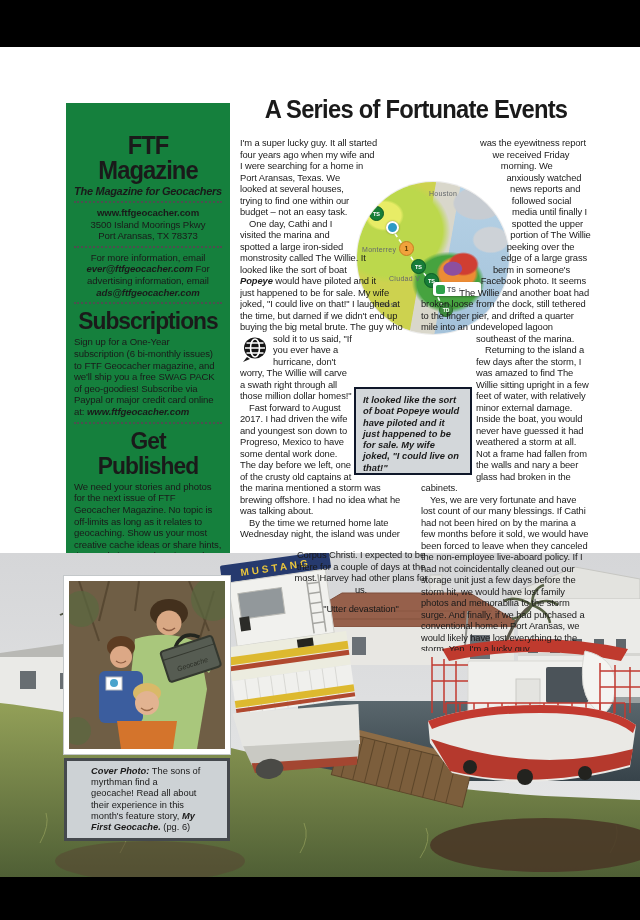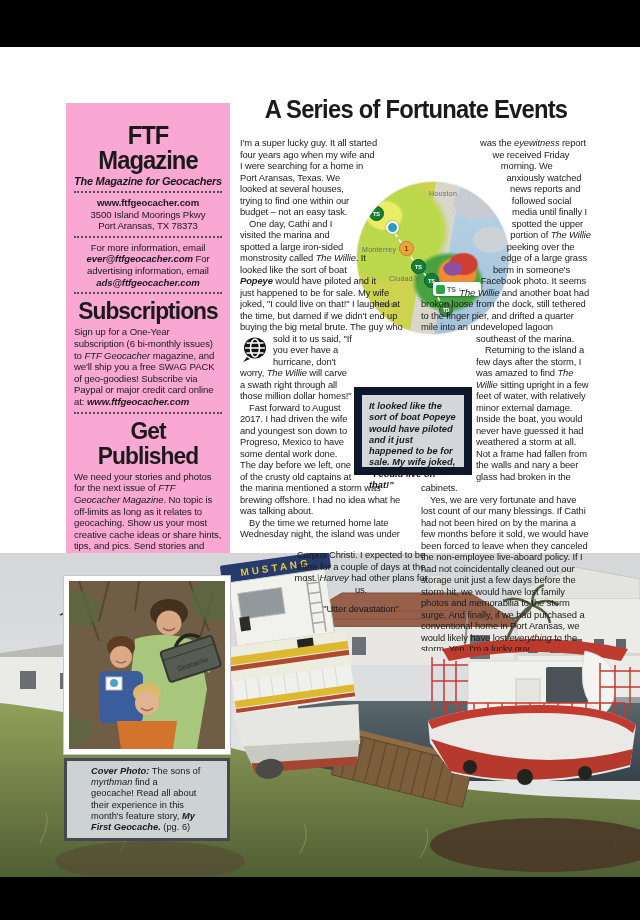--- a/index.html
+++ b/index.html
@@ -3,22 +3,22 @@
 <meta charset="utf-8">
 <style>
   html,body{margin:0;padding:0;background:#888;}
   .page{position:relative;width:640px;height:920px;background:#ffffff;margin:0 auto;overflow:hidden;
         font-family:"Liberation Sans","DejaVu Sans",sans-serif;color:#1a1a1a;}
   .bar{position:absolute;left:0;width:640px;background:#000;}
   .bar.top{top:0;height:47px;}
   .bar.bottom{top:877px;height:43px;}
 
   
-  .sidebar{position:absolute;left:66px;top:103px;width:164px;height:465px;background:#f9a8d4;
-           box-sizing:border-box;padding:18px 8px 6px;overflow:hidden;}
+  .sidebar{position:absolute;left:66px;top:103px;width:164px;height:465px;background:#15803d;
+           box-sizing:border-box;padding:28px 8px 6px;overflow:hidden;}
   .mast-title{font-size:25px;font-weight:bold;text-align:center;letter-spacing:-1px;
               transform:scaleX(.95);transform-origin:center;line-height:1;margin:2px 0 2px;}
   .mast-sub{font-size:11px;font-weight:bold;text-align:center;letter-spacing:-.3px;margin-bottom:3px;font-style:italic;}
   .dots{border:none;border-top:2px dotted #4e4e4e;margin:4px 0 4px;}
   .sb-block{font-size:9.6px;line-height:11.6px;text-align:center;letter-spacing:-.1px;}
   .sb-url{font-weight:bold;}
   .sb-h2{font-size:24px;font-weight:bold;text-align:center;letter-spacing:-1px;line-height:1.05;
          transform:scaleX(.95);transform-origin:center;margin:2px 0 3px;}
   .sb-body{font-size:9.6px;line-height:11.6px;text-align:left;letter-spacing:-.1px;}
 
@@ -33,29 +33,29 @@
   .col p{margin:0;}
   .col p.ind{text-indent:9px;}
   .shim{pointer-events:none;}
   .shim-map-r{float:right;width:58px;height:152px;margin-top:46px;
               shape-outside:circle(75px at 79px 75px);shape-margin:4px;}
   .shim-quote-r{float:right;clear:right;width:59px;height:87px;margin-top:53px;}
   .shim-map-l{float:left;width:92px;height:152px;margin-top:46px;
               shape-outside:circle(75px at 12px 75px);shape-margin:4px;}
   .shim-quote-l{float:left;clear:left;width:55px;height:87px;margin-top:53px;}
   .dropcap-icon{float:left;width:30px;height:27px;margin:1px 3px 0 0;}
-  .s-i{font-style:italic;} .s-bi{font-weight:bold;font-style:italic;}
+  .s-i{} .s-bi{font-weight:bold;font-style:italic;}
 
   .overlay-left{position:absolute;left:283px;top:541px;width:156px;text-align:center;
                 font-size:9.4px;line-height:11.5px;letter-spacing:-.1px;z-index:4;}
   .overlay-left p{margin:8px;}
 
   
   .pull-quote{position:absolute;left:354px;top:387px;width:118px;height:88px;box-sizing:border-box;
-              background:#d3d7da;border:8px solid #0f172a;padding:6px 7px;z-index:5;
+              background:#d3d7da;border:2px solid #0f172a;padding:6px 7px;z-index:5;
               font-size:9.3px;line-height:11.3px;}
 
   
   .map-circle{position:absolute;left:357px;top:182px;width:152px;height:152px;border-radius:50%;
               overflow:hidden;z-index:3;box-shadow:0 0 0 1px rgba(0,0,0,.08);
     background:
       radial-gradient(40px 26px at 80% 14%, #c7ccd2 0 60%, rgba(199,204,210,0) 65%),
       radial-gradient(30px 22px at 88% 38%, #cdd2d7 0 55%, rgba(205,210,215,0) 62%),
       radial-gradient(16px 12px at 63% 57%, #8d4f9f 0 55%, rgba(141,79,159,0) 62%),
       radial-gradient(26px 20px at 70% 54%, #d03e32 0 50%, rgba(208,62,50,0) 60%),

